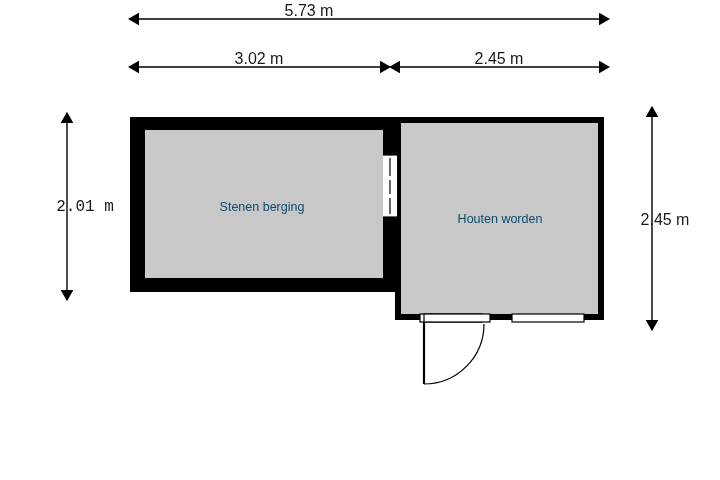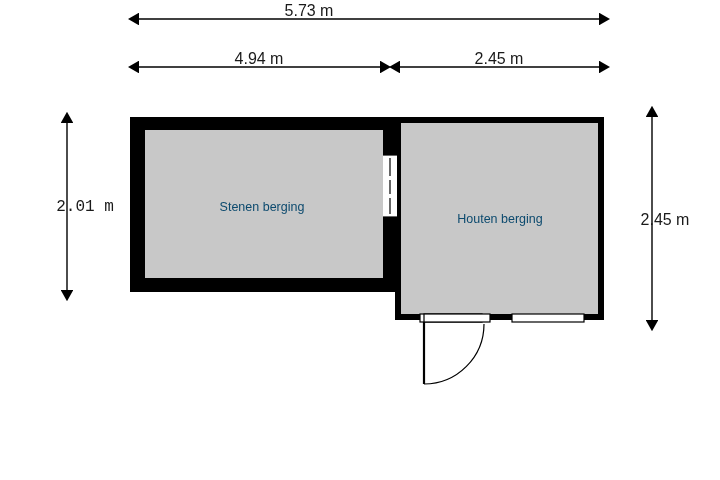--- a/index.html
+++ b/index.html
@@ -88,21 +88,21 @@
       <line x1="67" y1="123" x2="67" y2="290" stroke="#000" stroke-width="1.4" marker-start="url(#arrL)" marker-end="url(#arrR)"></line>
     </g>
 
     <g>
       <line x1="652" y1="117" x2="652" y2="320" stroke="#000" stroke-width="1.4" marker-start="url(#arrL)" marker-end="url(#arrR)"></line>
     </g>
   </svg>
 
   <div class="dim-label" style="left:309px; top:2px; width:120px; transform:translateX(-50%);">5.73 m</div>
 
-  <div class="dim-label" style="left:259px; top:50px; width:120px; transform:translateX(-50%);">4.94 m</div>
+  <div class="dim-label" style="left:259px; top:50px; width:120px; transform:translateX(-50%);">3.02 m</div>
 
   <div class="dim-label" style="left:499px; top:50px; width:120px; transform:translateX(-50%);">2.45 m</div>
 
   <div class="dim-label" style="left:40px; top:198px; width:90px; text-align:center;font-family:Liberation Mono, monospace;">2.01 m</div>
 
   <div class="dim-label" style="left:620px; top:211px; width:90px; text-align:center;">2.45 m</div>
 
   <svg id="plan" width="720" height="400">
 
     <rect x="130" y="117" width="265" height="175" fill="#000000"></rect>
@@ -124,16 +124,16 @@
     <rect x="512" y="314" width="72" height="8" fill="#ffffff" stroke="#000000" stroke-width="1.2"></rect>
 
     <rect x="424" y="314" width="66" height="8" fill="#ffffff" stroke="#000000" stroke-width="1.2"></rect>
 
     <path d="M 424 384 A 60 60 0 0 0 484 324" fill="none" stroke="#000000" stroke-width="1.2"></path>
     <line x1="424" y1="322" x2="424" y2="384" stroke="#000000" stroke-width="2.2"></line>
   </svg>
 
   <div class="room-label" style="left:262px; top:207px;">Stenen berging</div>
 
-  <div class="room-label" style="left:500px; top:219px;">Houten berging</div>
+  <div class="room-label" style="left:500px; top:219px;">Houten worden</div>
 
 
 </div>
 
 </body></html>

